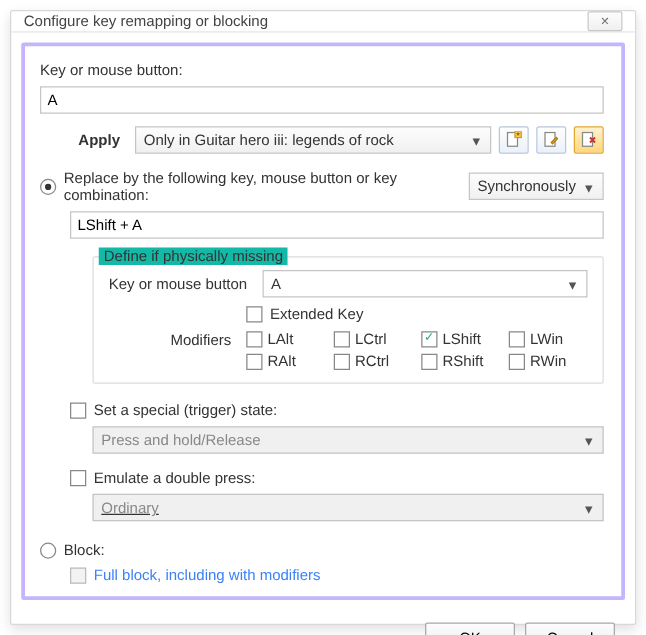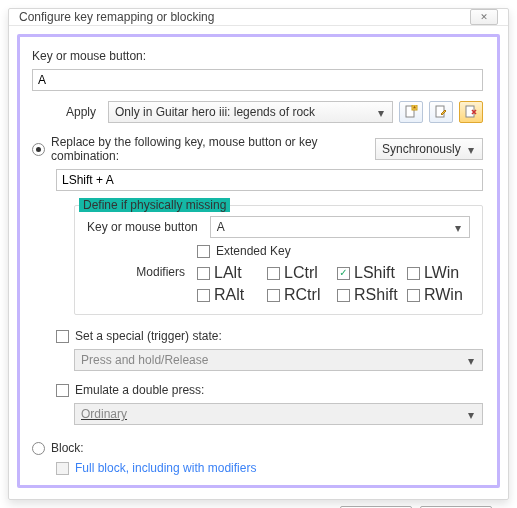--- a/index.html
+++ b/index.html
@@ -123,21 +123,21 @@
     color: #333;
   }
   .inset { margin-left: 24px; }
   .mod-grid {
     display: grid;
     grid-template-columns: repeat(4, 60px);
     gap: 4px 10px;
     margin-left: 0;
   }
   .mod-item { display: flex; align-items: center; gap: 4px; }
-  .mod-item span { font-size: 16px; }
+  .mod-item span { font-size: 12px; }
   .row-label { min-width: 104px; text-align: right; padding-right: 6px; }
   .footer {
     display: flex;
     justify-content: flex-end;
     gap: 8px;
     padding: 10px 16px 12px 0;
   }
   .btn {
     min-width: 72px;
     height: 23px;
@@ -160,21 +160,21 @@
       <span>✕</span>
     </div>
   </div>
 
   <div class="content">
 
     <div class="lbl">Key or mouse button:</div>
     <input class="text-input" value="A" style="">
 
     <div class="row" style="margin-top:4px;">
-      <div class="row-label" style="min-width:70px;">Apply</div>
+      <div class="row-label" style="min-width:70px;font-weight:bold;">Apply</div>
       <div class="dropdown">
         <span>Only in Guitar hero iii: legends of rock</span>
         <div class="arrow">▾</div>
       </div>
       <div class="icon-btn">
         <svg width="14" height="14" viewBox="0 0 14 14">
             <rect x="2" y="1" width="8" height="11" fill="#fff" stroke="#888"></rect>
             <rect x="8" y="0" width="5" height="5" fill="#ffd95a" stroke="#c79a1a"></rect>
             <text x="10.5" y="4" font-size="5" text-anchor="middle" fill="#a06000">★</text>
           </svg>

